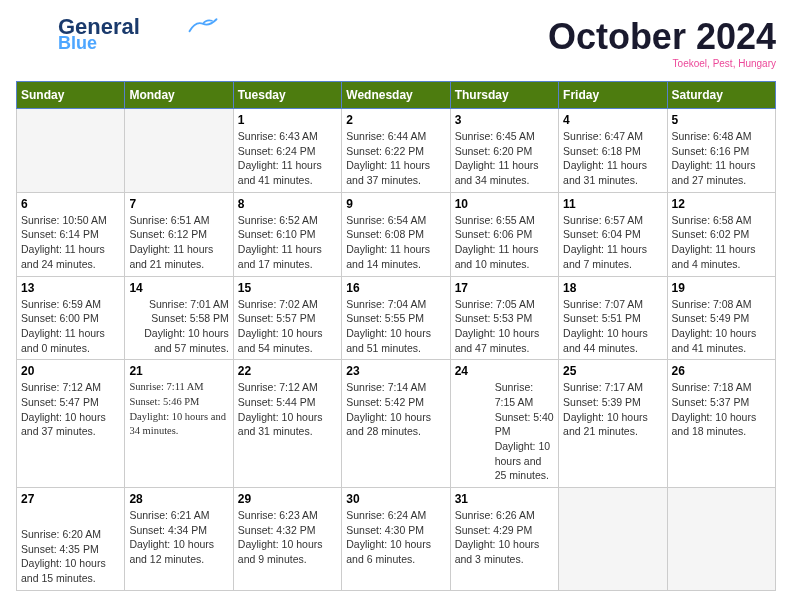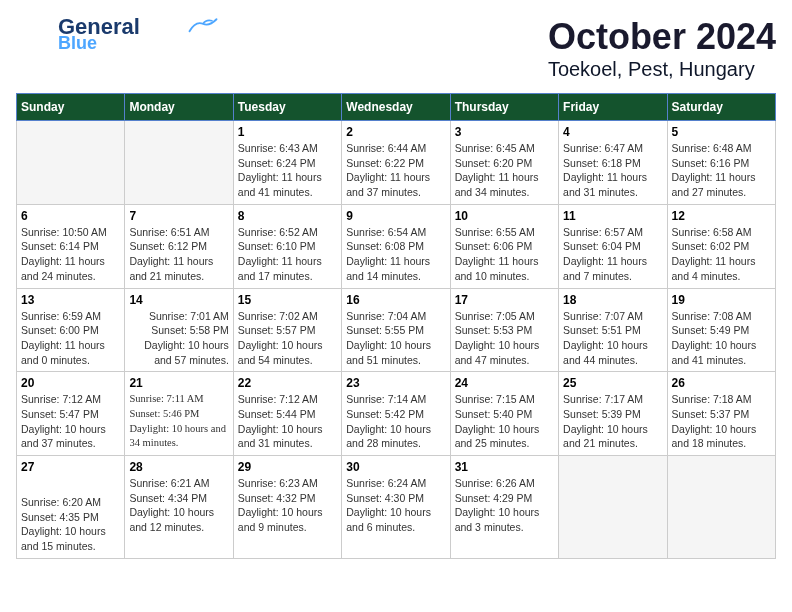--- a/index.html
+++ b/index.html
@@ -28,37 +28,38 @@
       color: #1a3a6c;
       line-height: 1;
     }
     .logo-bird {
       width: 30px;
       height: 18px;
       margin-left: 48px;
       margin-top: -2px;
     }
     .title-block {
+      text-align: right;
     }
     .month-title {
       font-size: 36px;
       font-weight: bold;
       color: #1a1a2e;
     }
     .subtitle {
-      font-size: 20px;
-      color: #0f172a;
+      font-size: 10px;
+      color: #ec4899;
     }
     .calendar {
       width: 100%;
       border-collapse: collapse;
       font-size: 11px;
     }
     .calendar th {
-      background: #14532d;
+      background: #4d7c0f;
       color: #fff;
       padding: 6px 4px;
       text-align: left;
       font-size: 12px;
       border: 1px solid #5580cc;
     }
     .calendar td {
       border: 1px solid #ccc;
       vertical-align: top;
       padding: 4px;
@@ -256,21 +257,21 @@
 Daylight: 10 hours and 31 minutes.</div>
         </td>
         <td>
           <span class="day-num">23</span>
           <div class="day-info" style="white-space: pre-line;">Sunrise: 7:14 AM
 Sunset: 5:42 PM
 Daylight: 10 hours and 28 minutes.</div>
         </td>
         <td>
           <span class="day-num">24</span>
-          <div class="day-info" style="white-space: pre-line;">Sunrise: 7:15 AM
+          <div class="day-info" style="white-space: pre-line; margin-left: 40px;">Sunrise: 7:15 AM
 Sunset: 5:40 PM
 Daylight: 10 hours and 25 minutes.</div>
         </td>
         <td>
           <span class="day-num">25</span>
           <div class="day-info" style="white-space: pre-line;">Sunrise: 7:17 AM
 Sunset: 5:39 PM
 Daylight: 10 hours and 21 minutes.</div>
         </td>
         <td>

